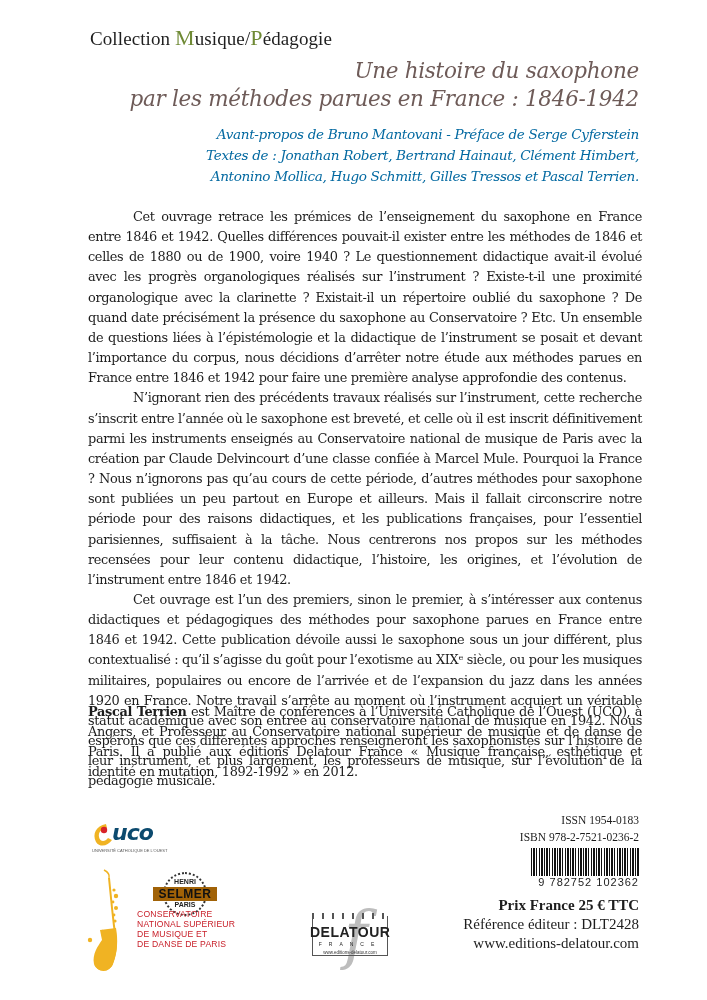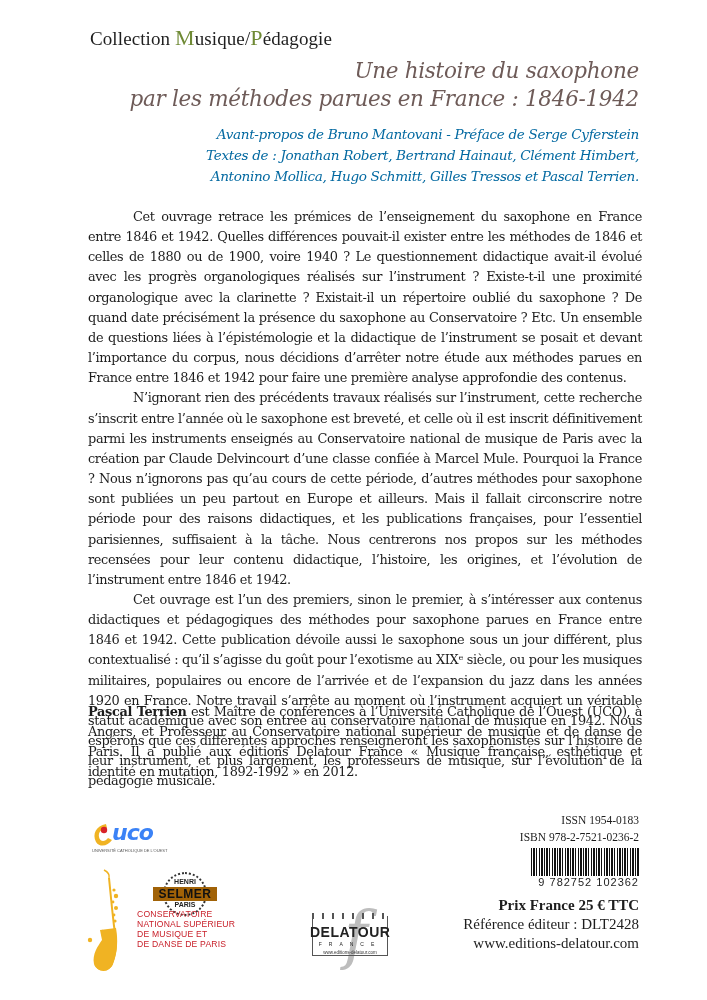--- a/index.html
+++ b/index.html
@@ -7,21 +7,21 @@
   .collection { position:absolute; left:90px; top:25px; font-size:19px; color:#1f1f1f; letter-spacing:0.1px; }
   .collection .accent { color:#6f8a35; font-size:22px; }
   .title { position:absolute; right:68px; top:57px; text-align:right; font-family:"DejaVu Serif", serif; font-style:italic; font-size:21.5px; line-height:28px; color:#6e5b58; letter-spacing:-0.3px; }
   .credits { position:absolute; right:68px; top:124px; text-align:right; font-family:"DejaVu Serif", serif; font-style:italic; font-size:13.6px; line-height:21px; color:#0369a1; letter-spacing:-0.35px; }
   .body { position:absolute; left:88px; top:207px; width:554px; font-family:"DejaVu Serif", serif; font-size:12.9px; line-height:20.15px; text-align:justify; color:#1d1d1d; letter-spacing:-0.35px; }
   .body p { margin:0; text-indent:45px; hyphens:manual; }
   .bio { position:absolute; left:88px; top:702px; width:554px; font-family:"DejaVu Serif", serif; font-size:12.9px; line-height:20.15px; text-align:justify; color:#1d1d1d; letter-spacing:-0.35px; }
   .bio .name { font-weight:bold; font-style:normal; }
   .bio .rest { }
   .uco { position:absolute; left:92px; top:820px; width:70px; height:38px; }
-  .uco .word { position:absolute; left:20px; top:0px; font-family:"DejaVu Sans", sans-serif; font-style:italic; font-weight:bold; font-size:22px; color:#3b82f6; letter-spacing:-1px; }
+  .uco .word { position:absolute; left:20px; top:0px; font-family:"DejaVu Sans", sans-serif; font-style:italic; font-weight:bold; font-size:22px; color:#0c4a6e; letter-spacing:-1px; }
   .uco .tag { position:absolute; left:0; top:28px; font-size:4px; color:#555; white-space:nowrap; font-family:"Liberation Sans", sans-serif; }
   .sax { position:absolute; left:86px; top:868px; width:46px; height:106px; }
   .selmer { position:absolute; left:155px; top:870px; width:60px; height:50px; }
   .selmer .ring { position:absolute; left:8px; top:2px; width:44px; height:44px; border-radius:50%; border:2px dotted #333; box-sizing:border-box; }
   .selmer .henri { position:absolute; left:0; width:60px; top:8px; text-align:center; font-family:"Liberation Sans", sans-serif; font-size:7px; font-weight:bold; color:#222; }
   .selmer .selmer-word { position:absolute; left:-2px; width:64px; top:17px; text-align:center; font-family:"Liberation Sans", sans-serif; font-size:12px; font-weight:bold; color:#111; background:#a16207; letter-spacing:0.5px; }
   .selmer .paris { position:absolute; left:0; width:60px; top:31px; text-align:center; font-family:"Liberation Sans", sans-serif; font-size:7px; font-weight:bold; color:#222; }
   .cnsmdp { position:absolute; left:137px; top:909px; font-family:"Liberation Sans", sans-serif; font-size:8.6px; line-height:10px; color:#c8202a; letter-spacing:0.2px; }
   .cnsmdp .b { font-weight:normal; }
   .delatour { position:absolute; left:310px; top:910px; width:80px; height:60px; }

